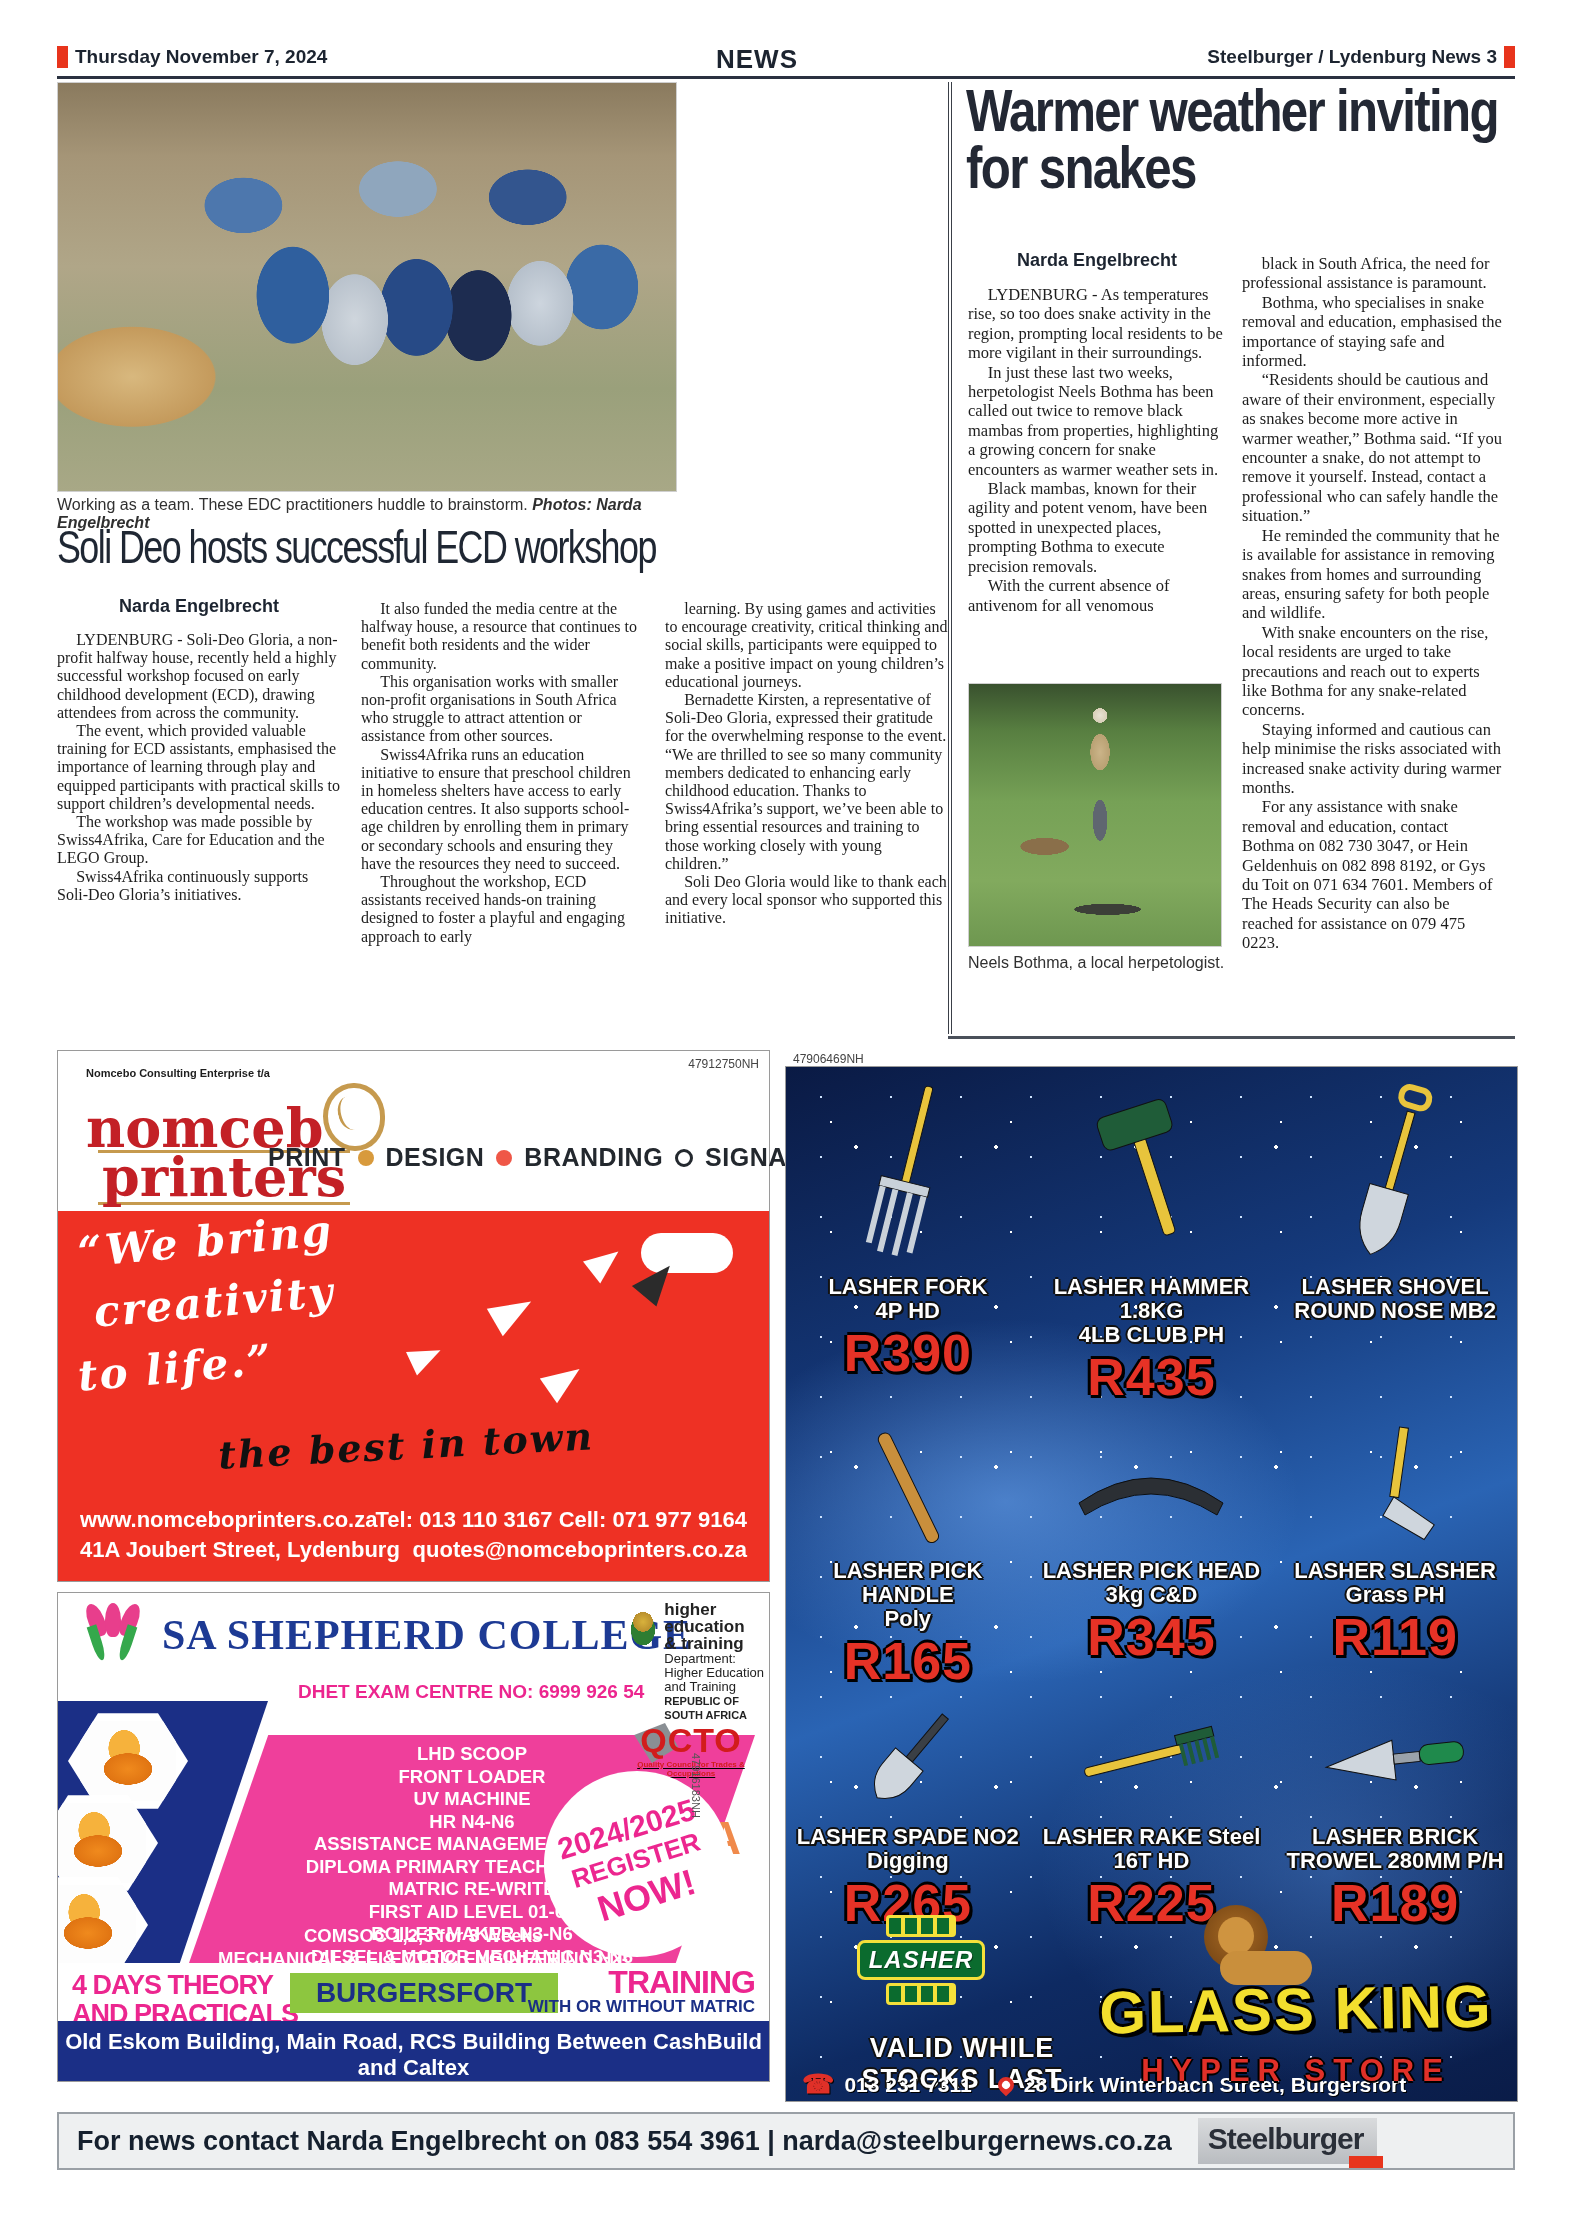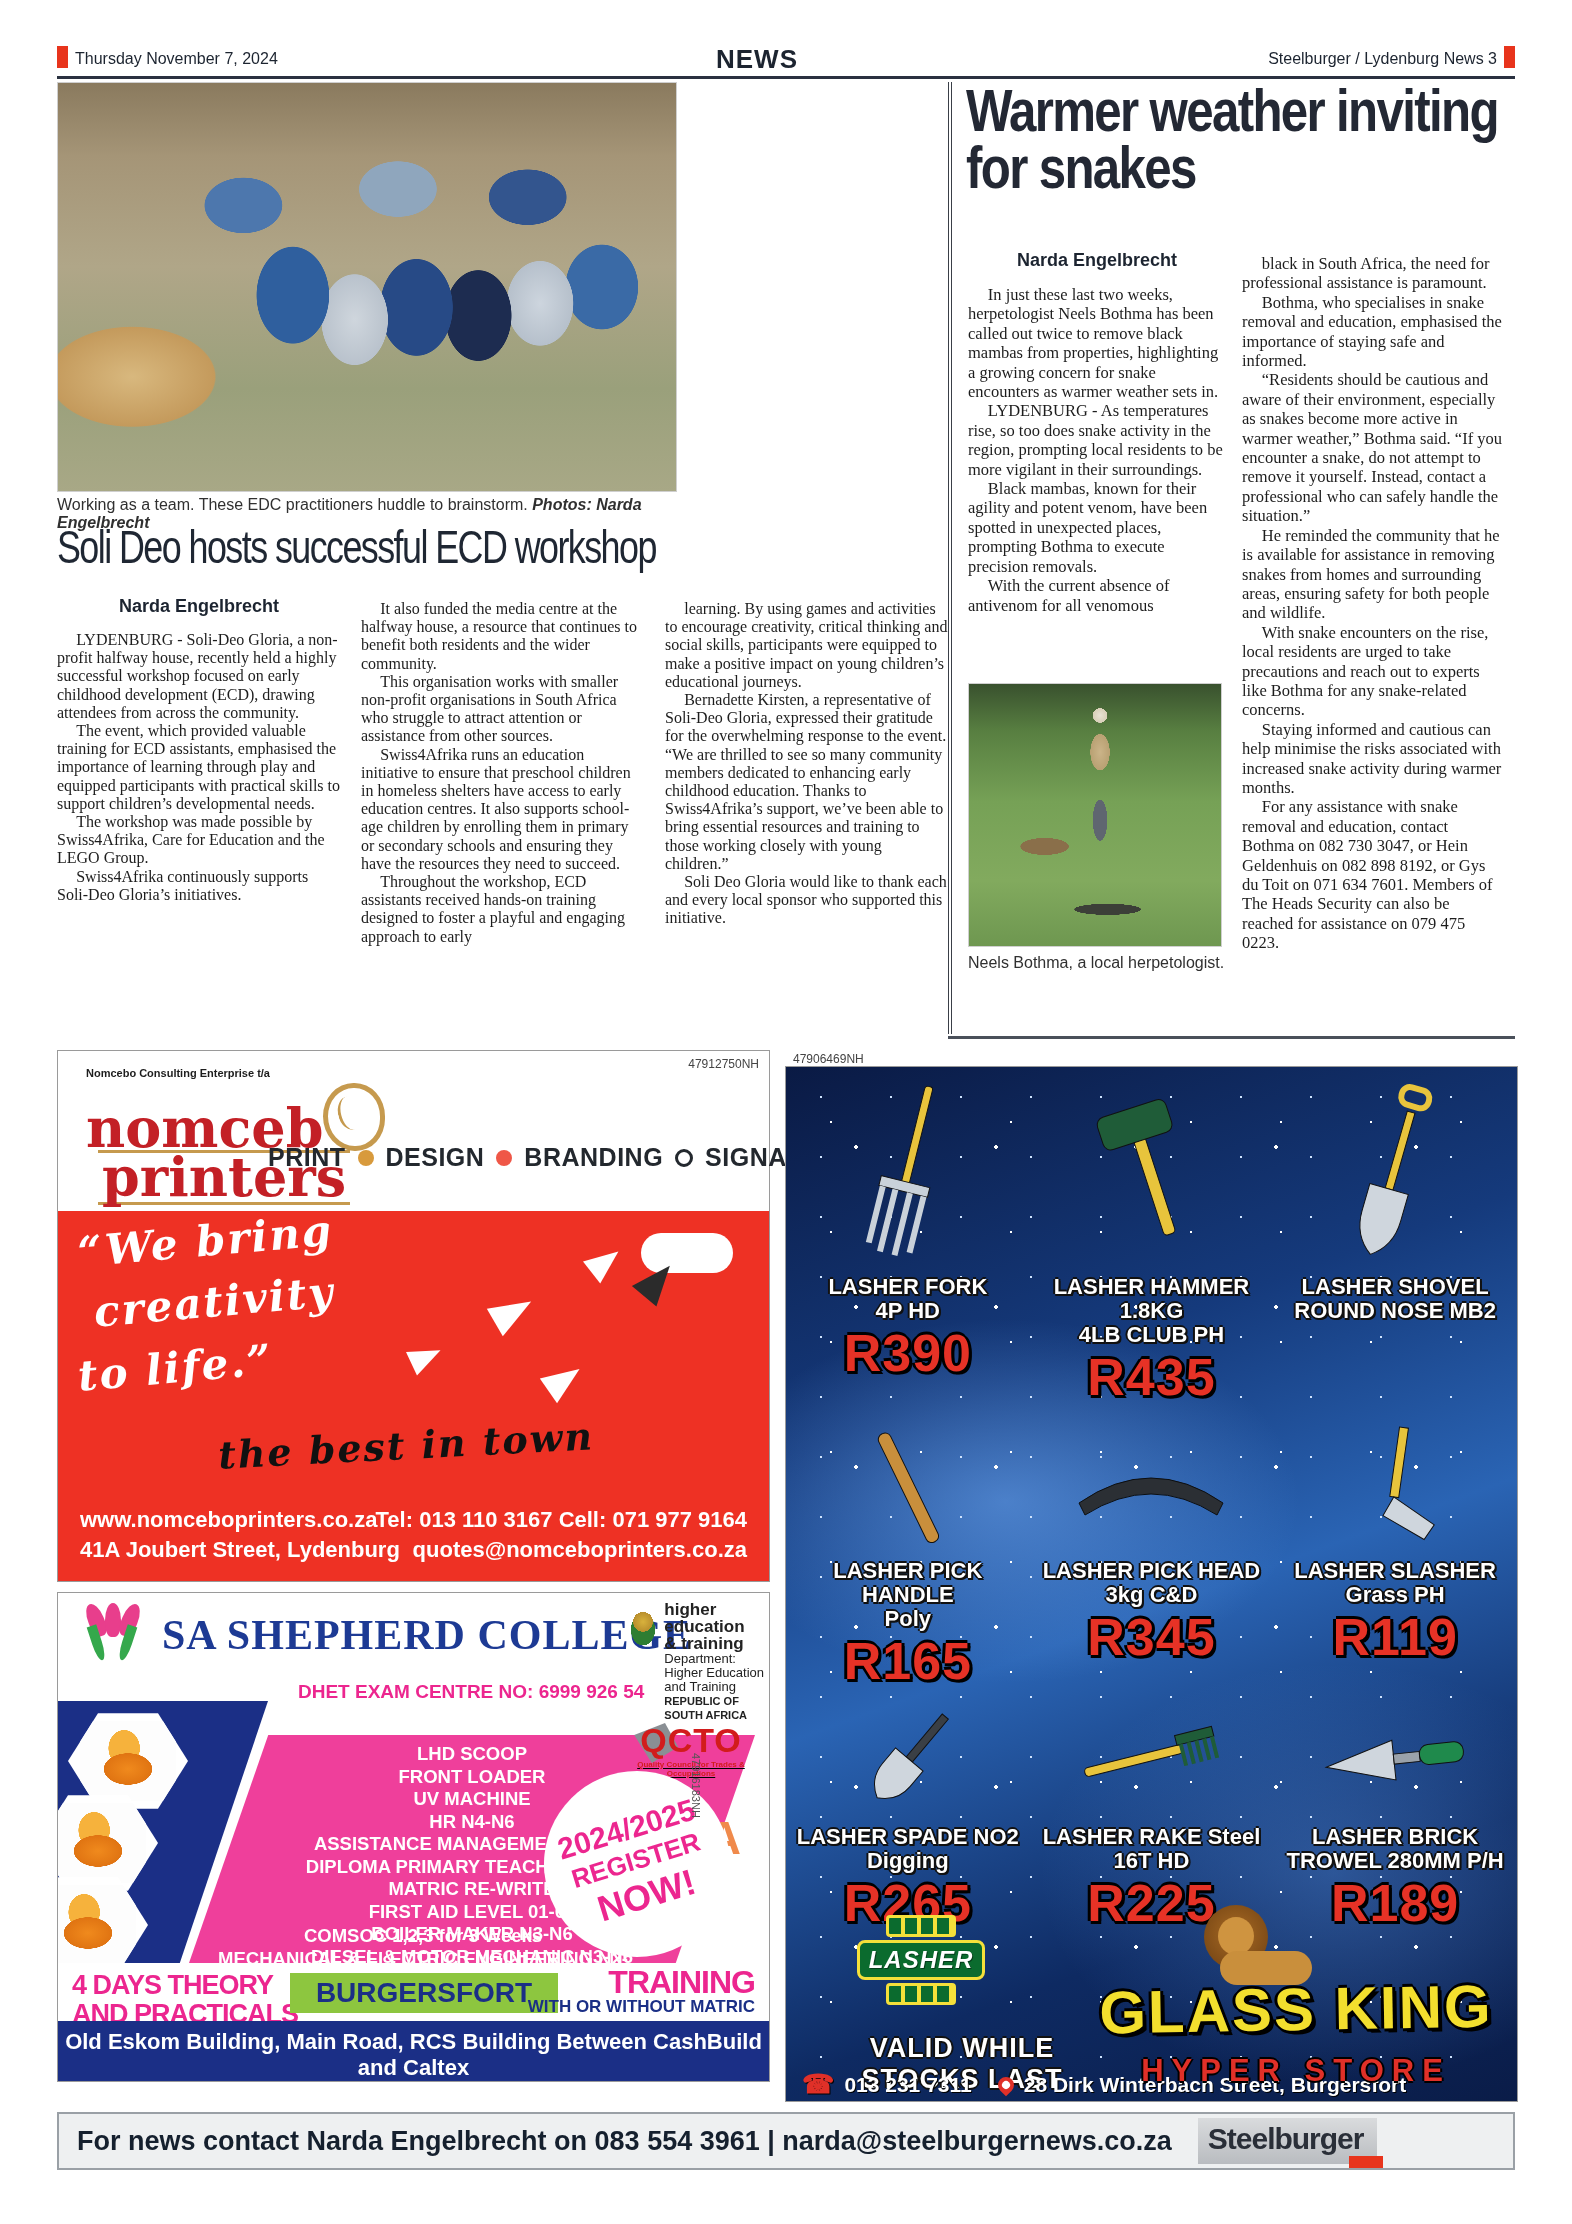--- a/index.html
+++ b/index.html
@@ -1,20 +1,20 @@
 <!DOCTYPE html>
 <html><head>
 <meta charset="utf-8">
 <style>
   html,body{margin:0;padding:0;background:#fff;}
   .page{position:relative;width:1572px;height:2224px;background:#fff;font-family:"Liberation Sans",sans-serif;overflow:hidden;}
   .abs{position:absolute;}
 
   
-  .hdr-left,.hdr-right{font-weight:normal;font-size:16px;color:#1c2430;display:flex;align-items:flex-end;gap:7px;}
+  .hdr-left,.hdr-right{font-weight:bold;font-size:19px;color:#1c2430;display:flex;align-items:flex-end;gap:7px;}
   .redsq{width:11px;height:22px;background:#e8341c;display:inline-block;}
   .hdr-center{font-weight:bold;font-size:26px;color:#1c2430;letter-spacing:1px;}
   .hdr-rule{height:3px;background:#2a3140;}
 
   
   .photo{background:#b5ab8c;overflow:hidden;border:1px solid #cfcfcf;}
   .ecd-photo{background:
     radial-gradient(ellipse 150px 90px at 12% 72%, #d8b87e 0%, #c49a5c 55%, rgba(0,0,0,0) 56%),
     radial-gradient(ellipse 60px 80px at 38% 52%, #2f5f9e 0%, #2f5f9e 60%, rgba(0,0,0,0) 61%),
     radial-gradient(ellipse 55px 75px at 48% 58%, #cfd6dd 0%, #b9c2cc 60%, rgba(0,0,0,0) 61%),
@@ -174,22 +174,22 @@
     <p>learning. By using games and activities to encourage creativity, critical thinking and social skills, participants were equipped to make a positive impact on young children’s educational journeys.</p>
     <p>Bernadette Kirsten, a representative of Soli-Deo Gloria, expressed their gratitude for the overwhelming response to the event. “We are thrilled to see so many community members dedicated to enhancing early childhood education. Thanks to Swiss4Afrika’s support, we’ve been able to bring essential resources and training to those working closely with young children.”</p>
     <p>Soli Deo Gloria would like to thank each and every local sponsor who supported this initiative.</p>
   </div>
 
   <div class="abs snake-wrap" style="left:948px;top:82px;width:566px;height:952px;">
     <div class="snake-headline" style="width:690px;">Warmer weather inviting for snakes</div>
     <div class="abs" style="left:16px;top:168px;width:258px;">
       <div class="byline">Narda Engelbrecht</div>
       <div class="scol" style="height:392px;">
+        <p>LYDENBURG - As temperatures rise, so too does snake activity in the region, prompting local residents to be more vigilant in their surroundings.</p>
         <p>In just these last two weeks, herpetologist Neels Bothma has been called out twice to remove black mambas from properties, highlighting a growing concern for snake encounters as warmer weather sets in.</p>
-        <p>LYDENBURG - As temperatures rise, so too does snake activity in the region, prompting local residents to be more vigilant in their surroundings.</p>
         <p>Black mambas, known for their agility and potent venom, have been spotted in unexpected places, prompting Bothma to execute precision removals.</p>
         <p>With the current absence of antivenom for all venomous</p>
       </div>
       <div class="photo snake-photo" style="width:252px;height:262px;margin-top:6px;"></div>
       <div class="photo-caption" style="margin-top:6px;">Neels Bothma, a local herpetologist.</div>
     </div>
     <div class="abs scol" style="left:290px;top:172px;width:262px;height:776px;">
       <p>black in South Africa, the need for professional assistance is paramount.</p>
       <p>Bothma, who specialises in snake removal and education, emphasised the importance of staying safe and informed.</p>
       <p>“Residents should be cautious and aware of their environment, especially as snakes become more active in warmer weather,” Bothma said. “If you encounter a snake, do not attempt to remove it yourself. Instead, contact a professional who can safely handle the situation.”</p>

